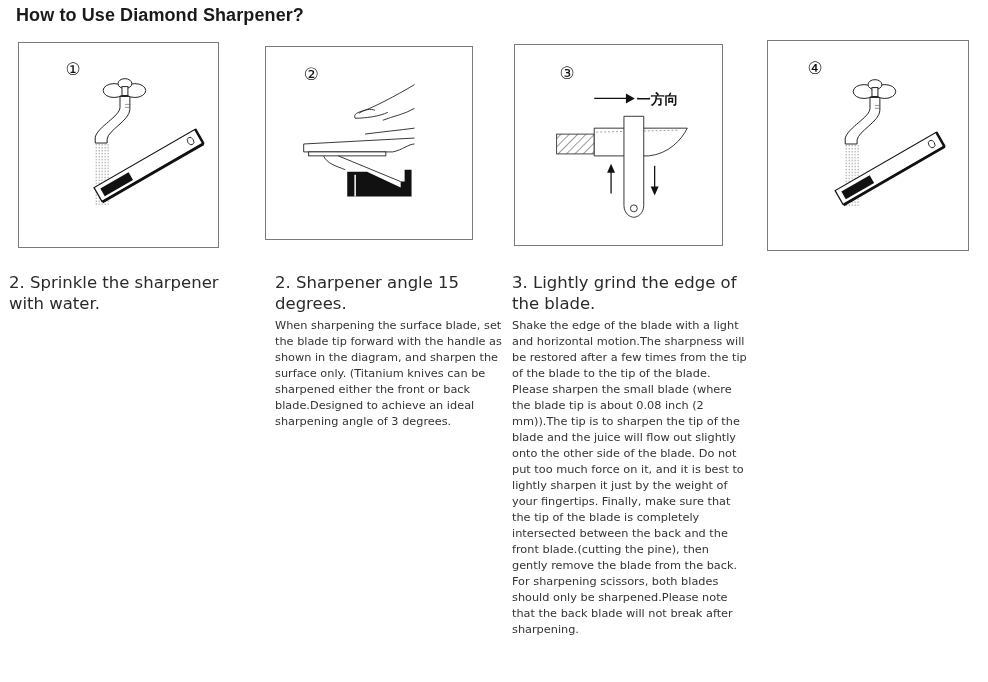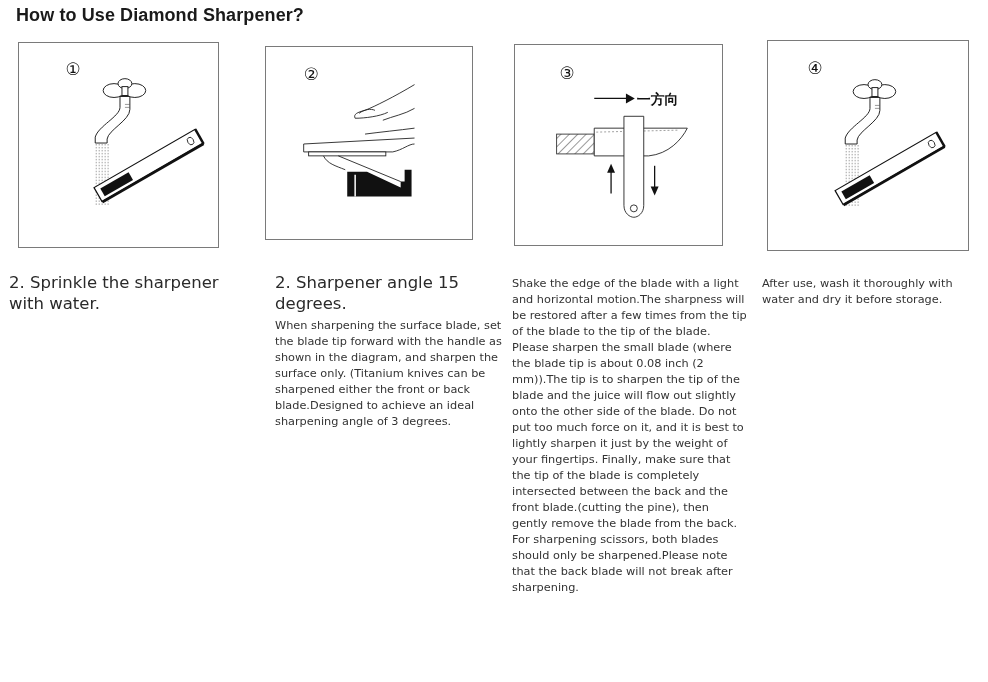--- a/index.html
+++ b/index.html
@@ -146,18 +146,18 @@
 <div class="step-text" style="left:9px; top:272px; width:240px;">
   <h3 class="step-heading">2. Sprinkle the sharpener with water.</h3>
 </div>
 
 <div class="step-text" style="left:246px; top:272px; width:240px;margin-left:29px;">
   <h3 class="step-heading">2. Sharpener angle 15 degrees.</h3>
   <p class="step-body">When sharpening the surface blade, set the blade tip forward with the handle as shown in the diagram, and sharpen the surface only. (Titanium knives can be sharpened either the front or back blade.Designed to achieve an ideal sharpening angle of 3 degrees.</p>
 </div>
 
 <div class="step-text" style="left:512px; top:272px; width:236px;">
+  <h3 class="step-heading">3. Lightly grind the edge of the blade.</h3>
   <p class="step-body">Shake the edge of the blade with a light and horizontal motion.The sharpness will be restored after a few times from the tip of the blade to the tip of the blade. Please sharpen the small blade (where the blade tip is about 0.08 inch (2 mm)).The tip is to sharpen the tip of the blade and the juice will flow out slightly onto the other side of the blade. Do not put too much force on it, and it is best to lightly sharpen it just by the weight of your fingertips. Finally, make sure that the tip of the blade is completely intersected between the back and the front blade.(cutting the pine), then gently remove the blade from the back. For sharpening scissors, both blades should only be sharpened.Please note that the back blade will not break after sharpening.</p>
 </div>
 
 <div class="step-text" style="left:762px; top:272px; width:222px;">
-  <p class="step-body">After use, wash it thoroughly with water and dry it before storage.</p>
 </div>
 
 </body></html>

